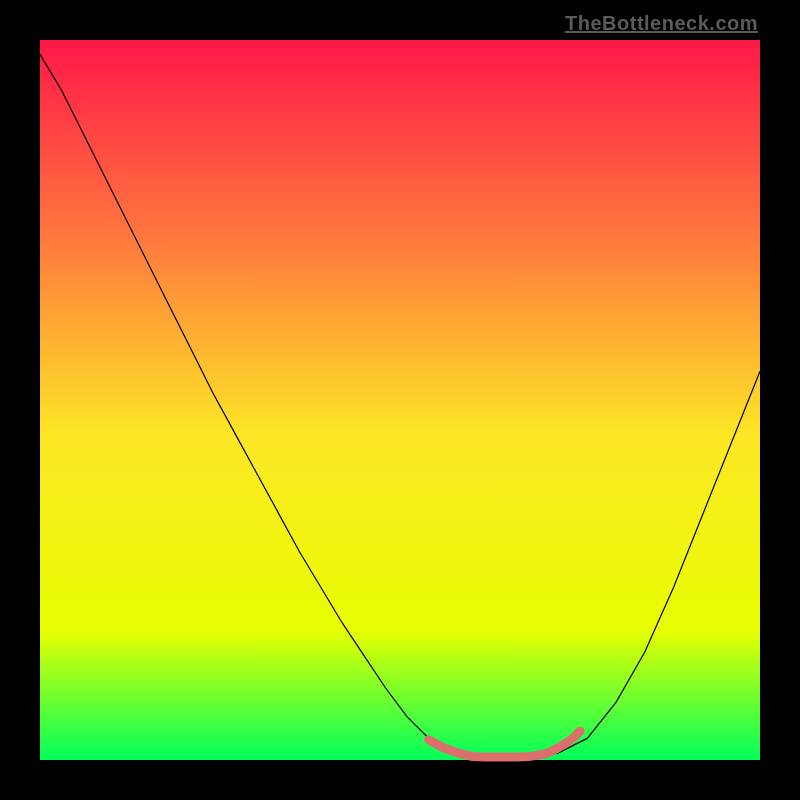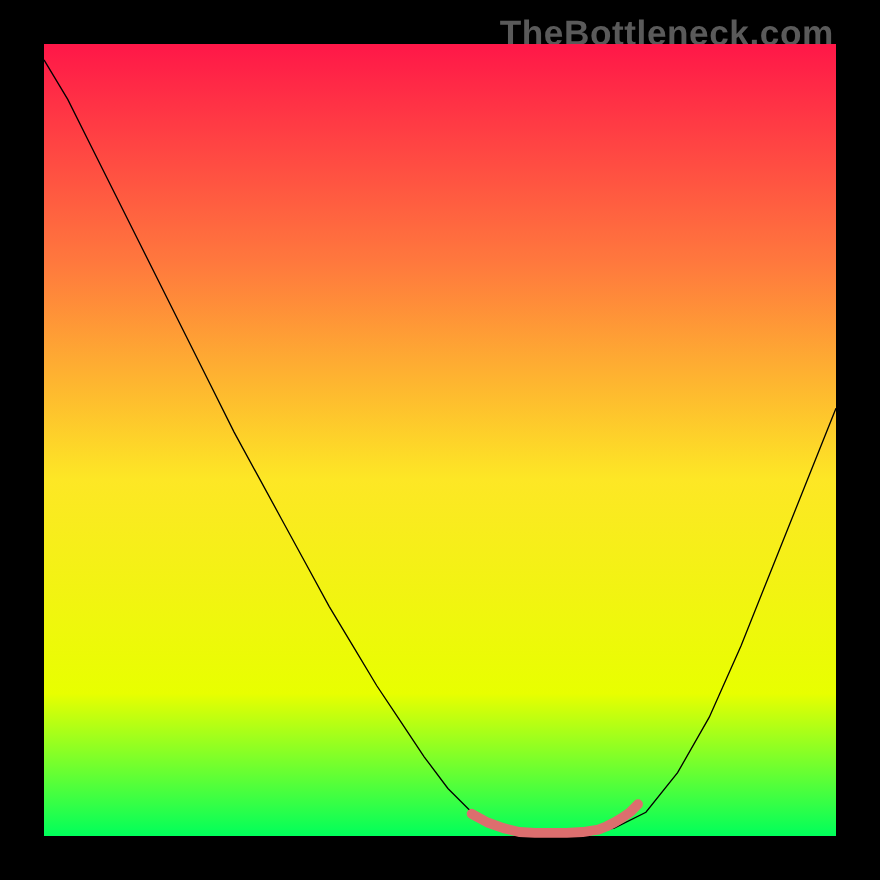--- a/index.html
+++ b/index.html
@@ -19,21 +19,21 @@
   top: 40px;
   width: 720px;
   height: 720px;
 }
 .watermark {
   position: absolute;
   top: 12px;
   right: 42px;
   color: #5a5a5a;
   font-family: Arial, sans-serif;
-  font-size: 32px;
+  font-size: 20px;
   font-weight: bold;
   letter-spacing: 0.5px;
   text-decoration: underline;
 }
 svg {
   position: absolute;
   left: 0;
   top: 0;
   overflow: visible;
 }

